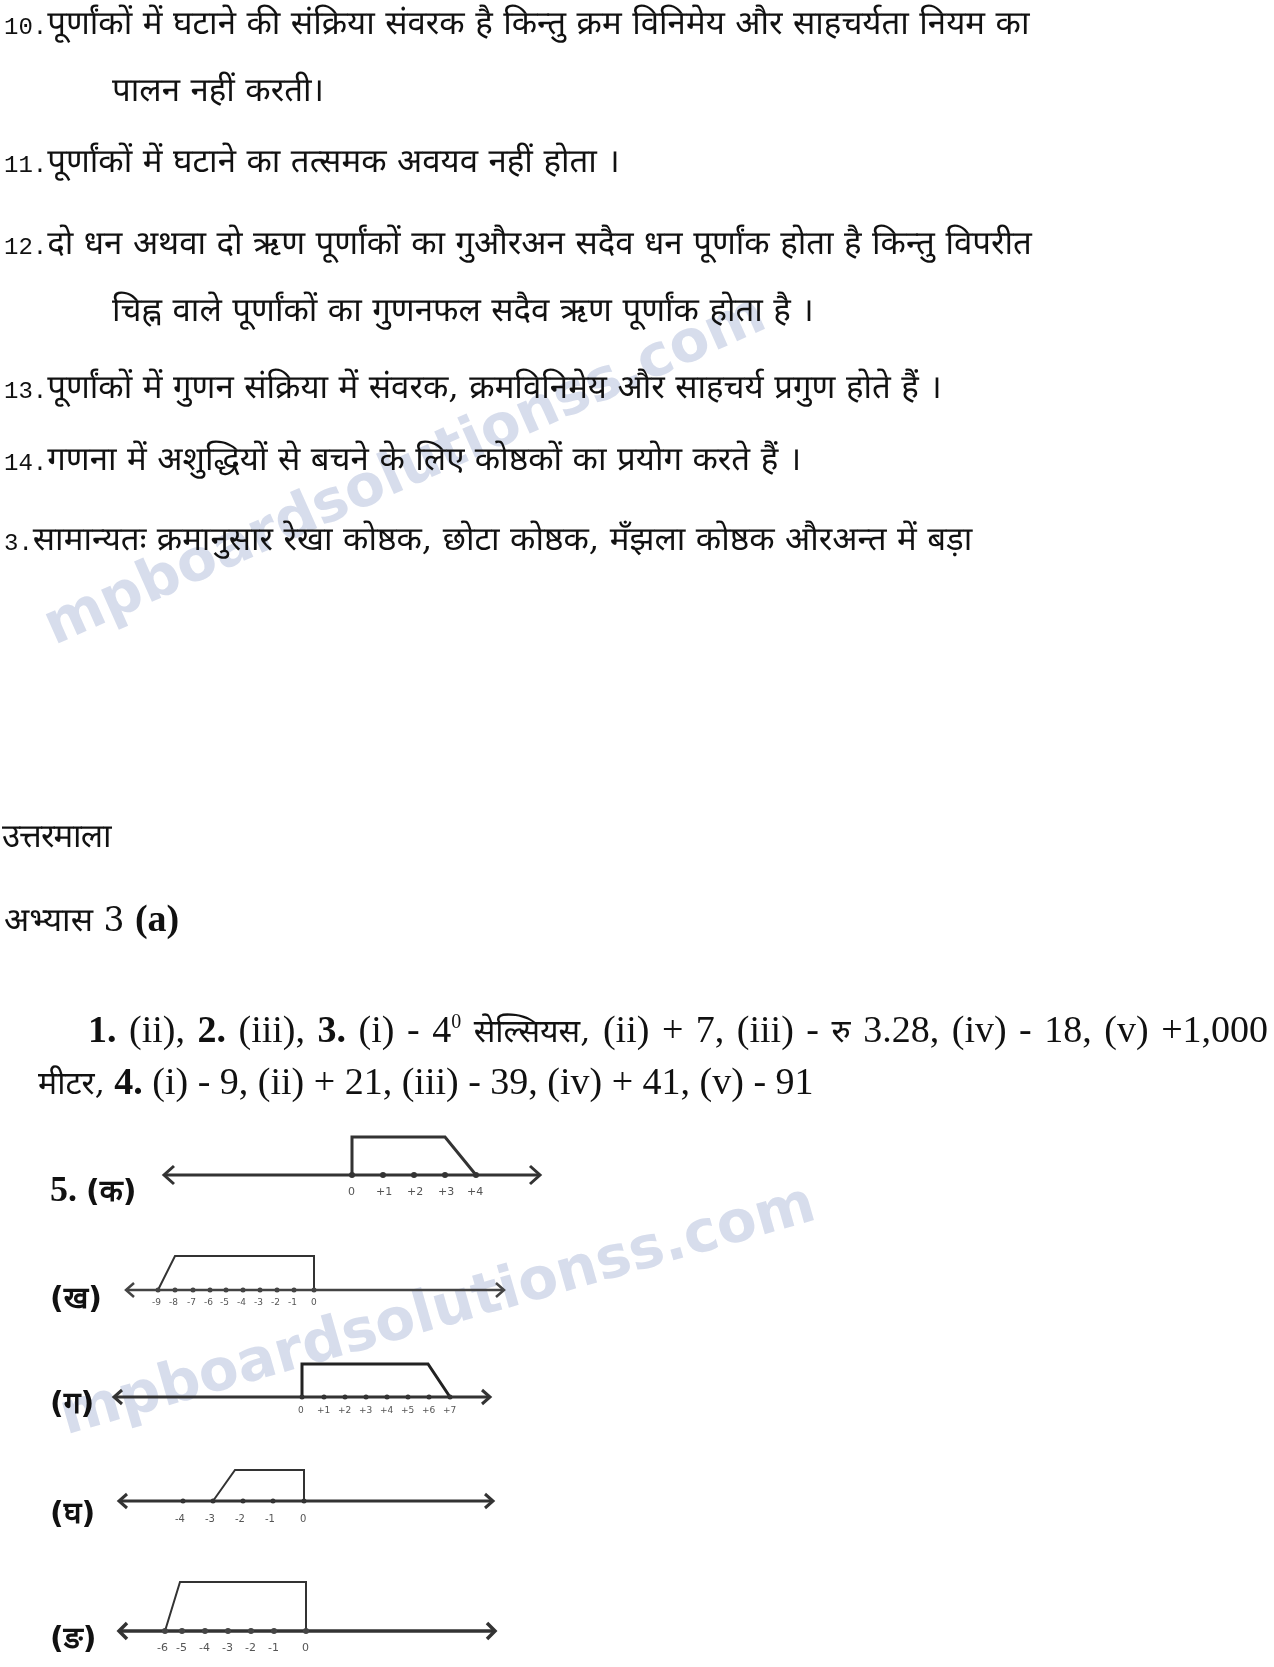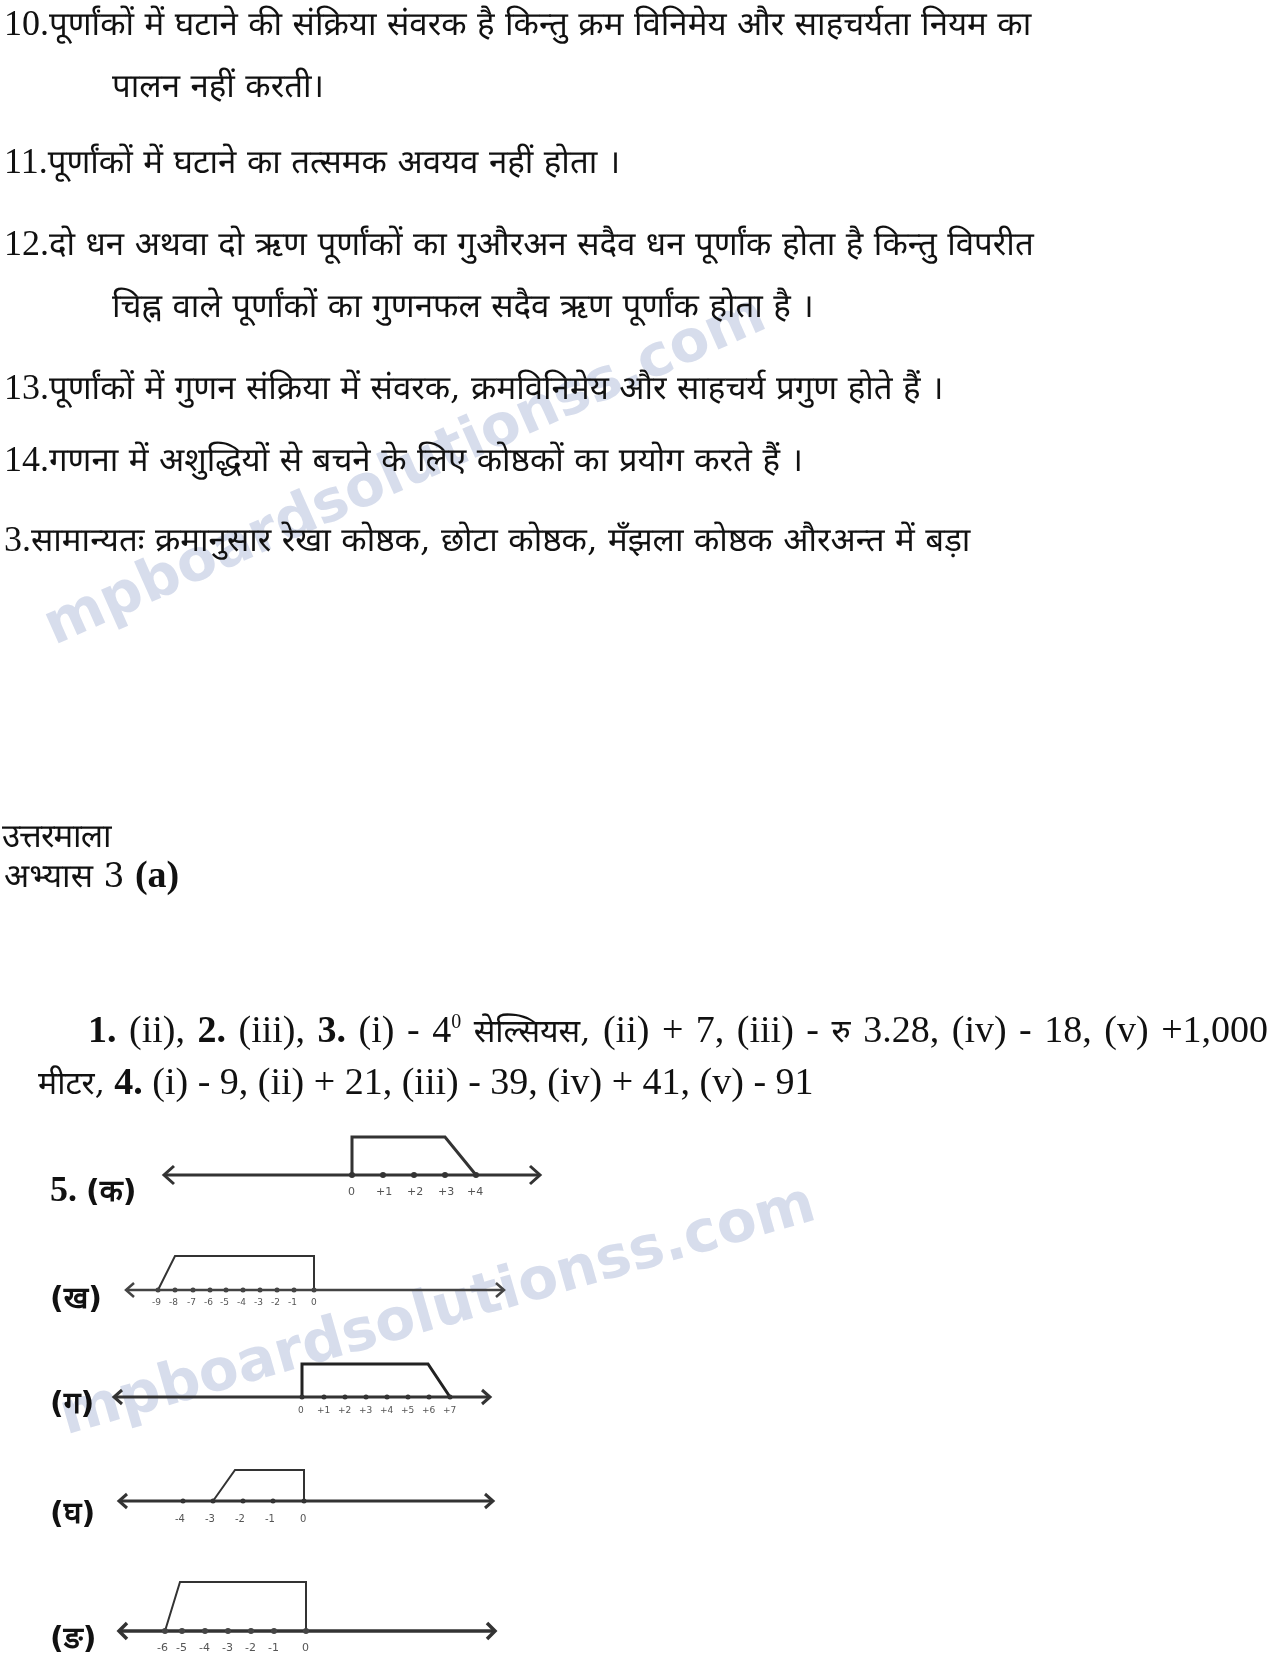--- a/index.html
+++ b/index.html
@@ -6,21 +6,21 @@
   body {
     width: 1274px; height: 1667px; position: relative; overflow: hidden;
     font-family: "DejaVu Serif", "Liberation Serif", serif;
     color: #111111;
   }
   .item {
     position: absolute; left: 4px; right: 6px;
     font-size: 33px; line-height: 62px;
     text-align: justify;
   }
-  .item .num { font-family: Liberation Serif, serif; font-size: 36px; }
+  .item .num { font-family: Liberation Mono, monospace; font-size: 24px; }
   .cont { padding-left: 108px; display: block; }
   .heading {
     position: absolute; left: 2px; font-weight: normal; font-size: 33px;
     font-family: "DejaVu Sans", sans-serif; letter-spacing: -1px;
   }
   .exercise {
     position: absolute; left: 4px; font-size: 33px;
   }
   .exercise .b { font-family: "Liberation Serif", serif; font-weight: bold; font-size: 38px; }
   .answers {
@@ -65,21 +65,21 @@
   <span class="num">13.</span><span>पूर्णांकों में गुणन संक्रिया में संवरक, क्रमविनिमेय और साहचर्य प्रगुण होते हैं ।</span>
 </div>
 <div class="item" style="top:428px;">
   <span class="num">14.</span><span>गणना में अशुद्धियों से बचने के लिए कोष्ठकों का प्रयोग करते हैं ।</span>
 </div>
 <div class="item" style="top:508px;">
   <span class="num">3.</span><span>सामान्यतः क्रमानुसार रेखा कोष्ठक, छोटा कोष्ठक, मँझला कोष्ठक औरअन्त में बड़ा</span>
 </div>
 
 <div class="heading" style="top:812px;">उत्तरमाला</div>
-<div class="exercise" style="top:852px;">
+<div class="exercise" style="top:896px;">
   <span>अभ्यास 3</span>
   <span class="b">(a)</span>
 </div>
 
 <div class="answers">
   <b>1.</b>
   <span>(ii),</span>
   <b>2.</b>
   <span>(iii),</span>
   <b>3.</b>

